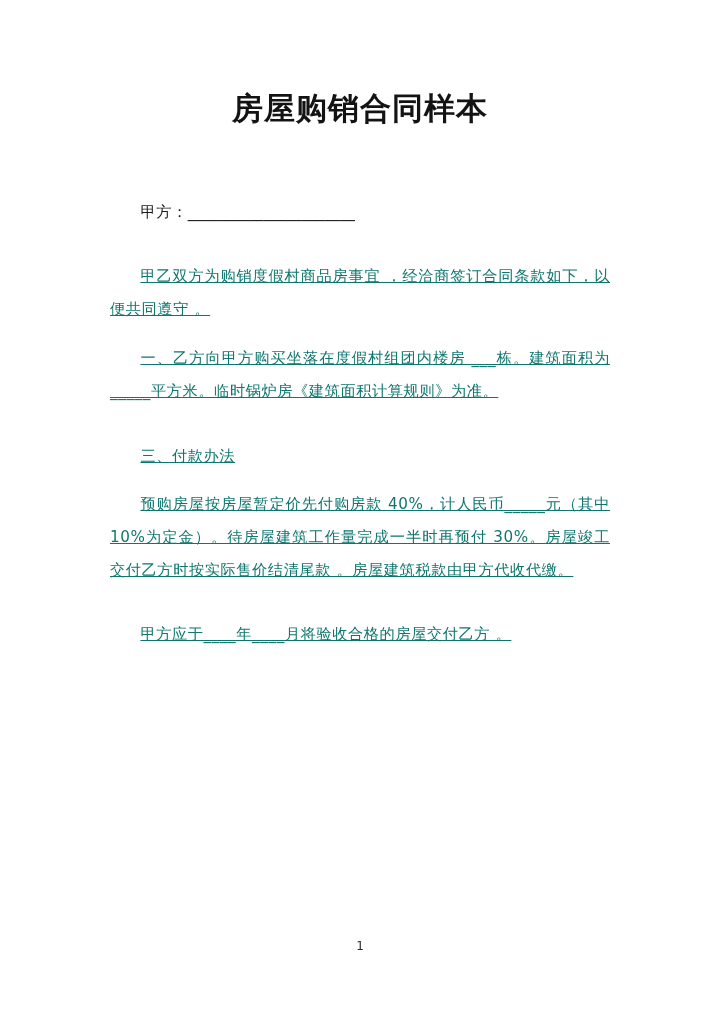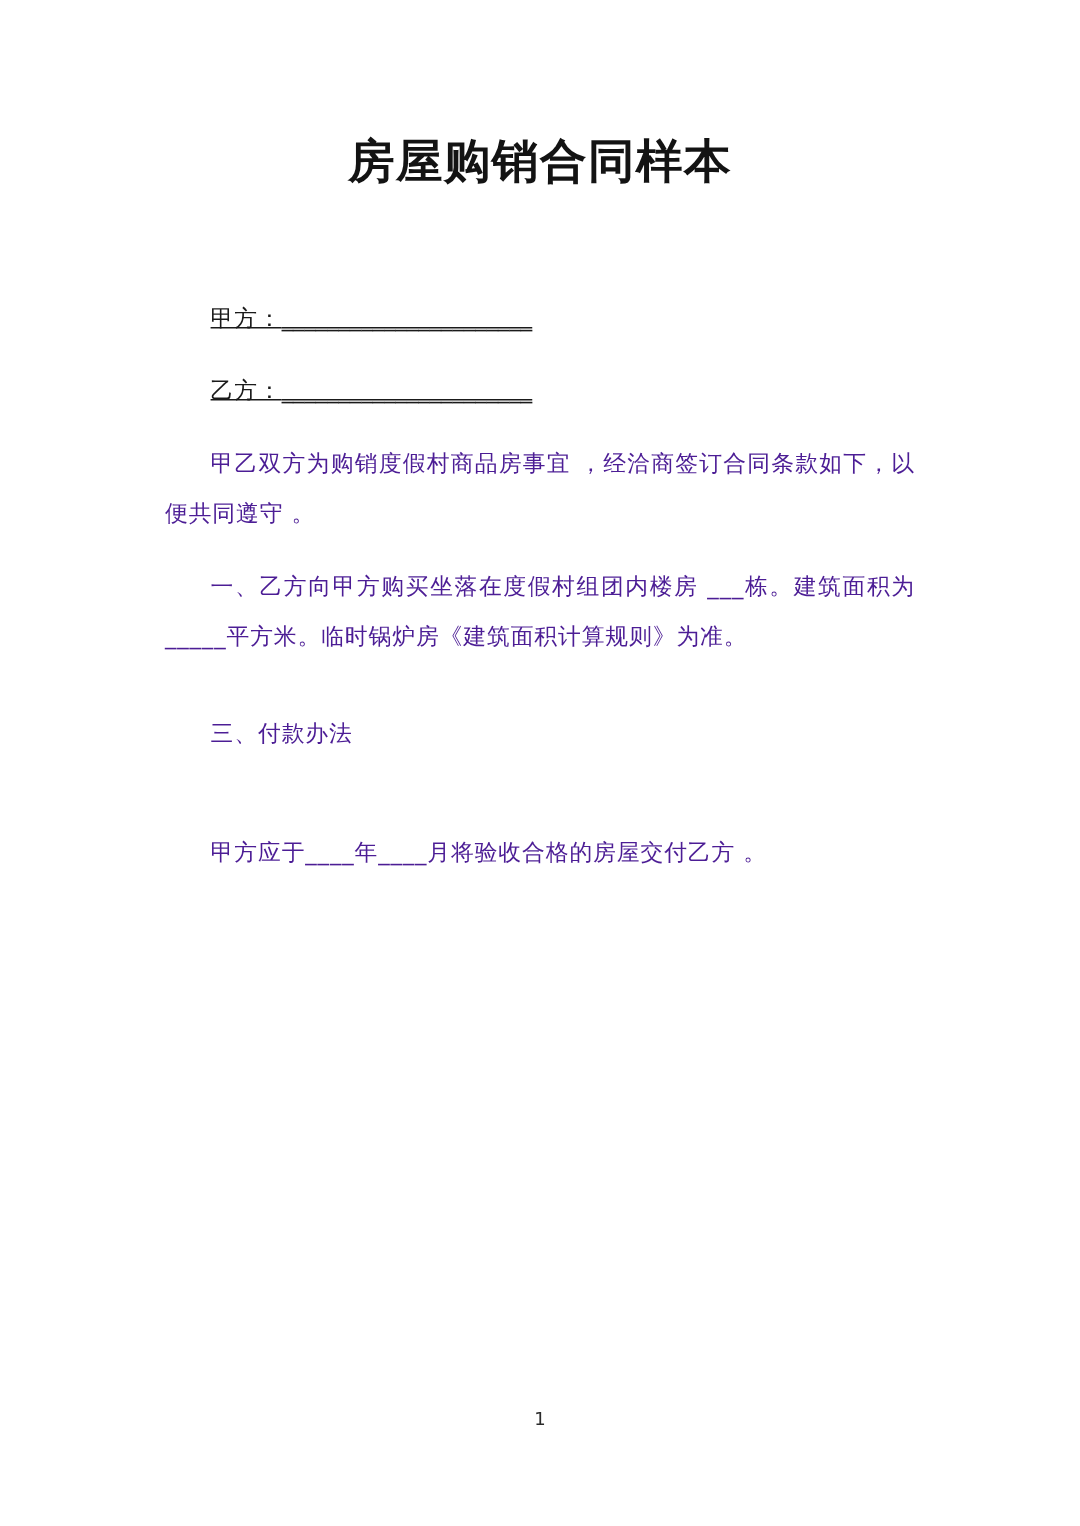--- a/index.html
+++ b/index.html
@@ -43,43 +43,43 @@
   .body-block {
     position: absolute;
     left: 110px;
     top: 196px;
     width: 500px;
   }
 
   .para {
     font-size: 15.2px;
     line-height: 33px;
-    color: #4c1d95;
+    color: #0f766e;
     text-align: justify;
     text-justify: inter-ideograph;
     letter-spacing: 0.6px;
     margin: 0;
+    text-decoration: underline;
   }
 
   .para.indent {
     text-indent: 2em;
   }
 
   
   .gap-sm { height: 15px; }
   .gap-md { height: 16px; }
 
   .field-line {
     font-size: 15.2px;
     line-height: 33px;
     letter-spacing: 0.6px;
     text-indent: 2em;
     margin: 0;
     white-space: nowrap;
-    text-decoration: underline;
   }
 
   .blank {
     letter-spacing: 0px;
   }
 
   .page-number {
     position: absolute;
     left: 0;
     top: 938px;
@@ -96,39 +96,39 @@
 <div class="page">
 
   <div class="doc-title">房屋购销合同样本</div>
 
   <div class="body-block">
 
     <p class="field-line"><span>甲方：</span><span class="blank">______________________</span></p>
 
     <div class="gap-sm"></div>
 
-    <p class="field-line"><span>乙方：</span><span class="blank">______________________</span></p>
 
     <div class="gap-md"></div>
 
     <p class="para indent">甲乙双方为购销度假村商品房事宜 ，经洽商签订合同条款如下，以便共同遵守 。</p>
 
     <div class="gap-md"></div>
 
     <p class="para indent">一、乙方向甲方购买坐落在度假村组团内楼房 ___栋。建筑面积为_____平方米。临时锅炉房《建筑面积计算规则》为准。</p>
 
     <div class="gap-md"></div>
 
 
     <div class="gap-md"></div>
 
     <p class="para indent">三、付款办法</p>
 
     <div class="gap-sm"></div>
 
+    <p class="para indent">预购房屋按房屋暂定价先付购房款 40%，计人民币_____元（其中 10%为定金）。待房屋建筑工作量完成一半时再预付 30%。房屋竣工交付乙方时按实际售价结清尾款 。房屋建筑税款由甲方代收代缴。</p>
 
     <div class="gap-md"></div>
 
 
     <div class="gap-sm"></div>
 
     <p class="para indent">甲方应于____年____月将验收合格的房屋交付乙方 。</p>
 
   </div>
 

